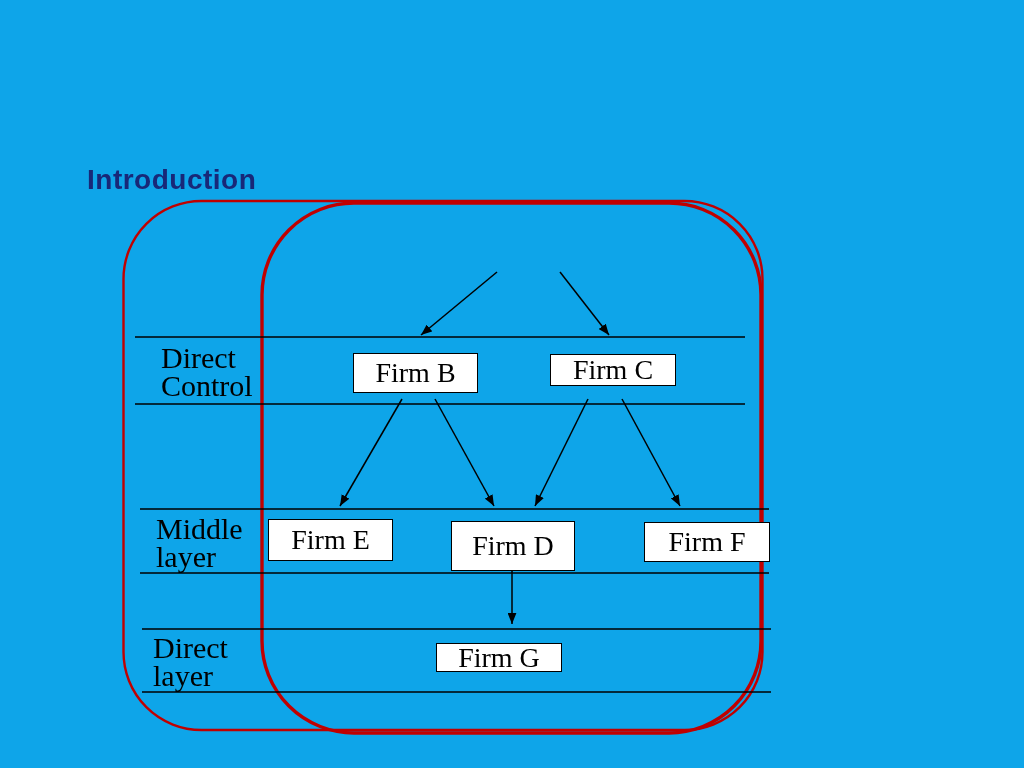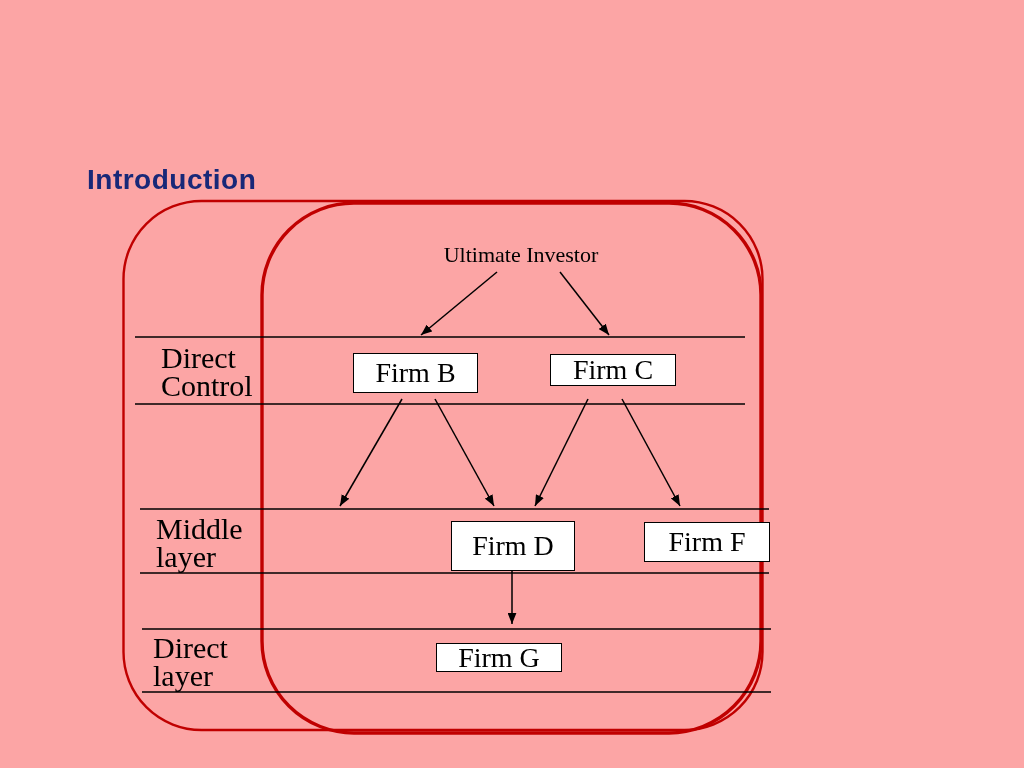--- a/index.html
+++ b/index.html
@@ -1,19 +1,19 @@
 <!DOCTYPE html>
 <html><head>
 <meta charset="utf-8">
 <style>
   html,body{margin:0;padding:0;background:#ffffff;}
   #slide{
     position:relative;
     width:1024px;height:768px;
-    background:#fca5a5;
+    background:#0ea5e9;
     overflow:hidden;
     font-family:"Liberation Serif", serif;
   }
   
   #slide-title{
     position:absolute;left:87px;top:163px;
     font-family:"Liberation Sans", sans-serif;
     font-weight:bold;font-size:28px;line-height:34px;
     letter-spacing:0.5px;
     color:#182878;
@@ -75,27 +75,29 @@
 
     <line x1="497" y1="272" x2="421" y2="335" stroke="#000" stroke-width="1.5" marker-end="url(#ah)"></line>
     <line x1="560" y1="272" x2="609" y2="335" stroke="#000" stroke-width="1.5" marker-end="url(#ah)"></line>
     <line x1="402" y1="399" x2="340" y2="506" stroke="#000" stroke-width="1.5" marker-end="url(#ah)"></line>
     <line x1="435" y1="399" x2="494" y2="506" stroke="#000" stroke-width="1.5" marker-end="url(#ah)"></line>
     <line x1="588" y1="399" x2="535" y2="506" stroke="#000" stroke-width="1.5" marker-end="url(#ah)"></line>
     <line x1="622" y1="399" x2="680" y2="506" stroke="#000" stroke-width="1.5" marker-end="url(#ah)"></line>
     <line x1="512" y1="566" x2="512" y2="624" stroke="#000" stroke-width="1.5" marker-end="url(#ah)"></line>
   </svg>
 
-  <div class="root-label">Ultimate Investor</div>
 
   <div class="firm-box box-b">
     <span>Firm B</span>
   </div>
   <div class="firm-box box-c">
     <span>Firm C</span>
+  </div>
+  <div class="firm-box box-e">
+    <span>Firm E</span>
   </div>
   <div class="firm-box box-d">
     <span>Firm D</span>
   </div>
   <div class="firm-box box-f">
     <span>Firm F</span>
   </div>
   <div class="firm-box box-g">
     <span>Firm G</span>
   </div>

